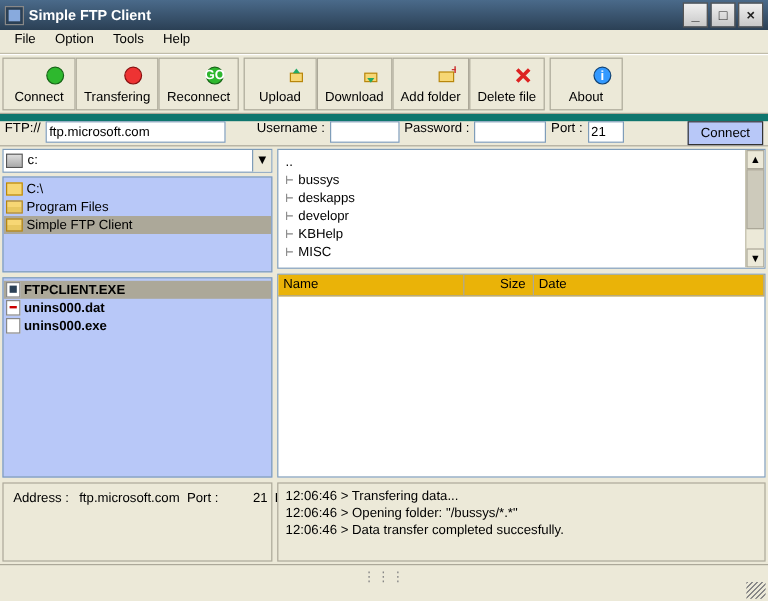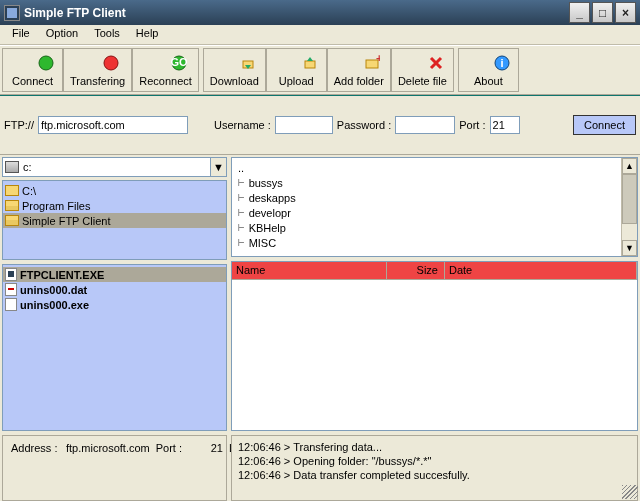--- a/index.html
+++ b/index.html
@@ -8,21 +8,21 @@
 .titlebar .appicon { width: 16px; height: 16px; margin-right: 4px; background: #2b4055; border: 1px solid #888; display:flex; align-items:center; justify-content:center;}
 .titlebar .title { flex: 1; font-weight: bold; font-size: 12px; }
 .winbtn { width: 21px; height: 21px; background: linear-gradient(#f0f0f0,#c8c8c8); border: 1px solid #555; margin-left: 2px; display:flex; align-items:center; justify-content:center; color:#222; font-weight:bold; font-size:12px;}
 .menubar { height: 20px; background: #ece9d8; display: flex; align-items: flex-start; padding: 0 4px; border-bottom: 1px solid #c0bcaa;}
 .menubar span { padding: 2px 8px; cursor: default; }
 .toolbar { height: 50px; background: #ece9d8; display: flex; align-items: stretch; padding: 2px 2px; border-top:1px solid #fff; border-bottom:1px solid #aca899;}
 .tbtn { border: 1px solid #aca899; background: #ece9d8; margin-right:0px; display:flex; flex-direction:column; align-items:center; justify-content:center; padding: 2px 6px; min-width:52px; border-right:1px solid #aca899;}
 .tbtn .ticon { width:20px; height:20px; display:flex; align-items:center; justify-content:center; font-size:14px;margin-left:27px;}
 .tbtn .lbl { margin-top:2px; }
 .sep { width:4px; background:transparent;}
-.addr { display:flex; align-items:center; padding: 19px 4px; gap:4px; border-top:1px solid #0f766e; border-bottom:1px solid #aca899;}
+.addr { display:flex; align-items:flex-start; padding: 0 4px; gap:4px; border-top:6px solid #0f766e; border-bottom:1px solid #aca899;}
 .addr label { white-space:nowrap; }
 .addr input { border:1px solid #7f9db9; background:#fff; height:18px; padding:0 2px;}
 .addr .ftpurl { width:150px; }
 .addr .user { width:58px;}
 .addr .pass { width:60px;}
 .addr .port { width:30px;}
 .addr .spacer { width:18px;}
 .connectBtn { background: #b8c8f8; border:1px solid #333; padding:2px 10px; height:20px;}
 .mainarea { display:flex; height: 278px; padding: 2px;}
 .leftcol { width:225px; display:flex; flex-direction:column; margin-right:4px;}
@@ -39,21 +39,21 @@
 .flist .file { display:flex; align-items:center; padding:0 2px; height:15px;}
 .flist .file.sel { background:#aca899;}
 .fileicon { width:12px; height:13px; background:#fff; border:1px solid #888; margin-right:3px; display:inline-block; position:relative;}
 .fileicon.exe::after{ content:""; position:absolute; left:2px; top:2px; width:6px; height:6px; background:#2b4055;}
 .fileicon.dat::after{ content:""; position:absolute; left:2px; top:4px; width:6px; height:2px; background:#c00;}
 .rightcol { flex:1; display:flex; flex-direction:column;}
 .remotelist { height:100px; background:#fff; border:1px solid #7f9db9; padding:2px 6px; overflow:hidden; position:relative;}
 .remotelist .item{ height:15px; display:flex; align-items:center;}
 .dash { color:#888; margin-right:4px; font-family:monospace;}
 .details { flex:1; background:#fff; border:1px solid #7f9db9; margin-top:4px; display:flex; flex-direction:column;}
-.dheader { height:18px; background:#ef4444; display:flex; border-bottom:1px solid #aca899;}
+.dheader { height:18px; background:#eab308; display:flex; border-bottom:1px solid #aca899;}
 .dheader .col { border-right:1px solid #aca899; padding:2px 4px; }
 .dheader .col.name{ width:155px;}
 .dheader .col.size{ width:58px; text-align:right; padding-right:6px;}
 .dheader .col.date{ flex:1;}
 .scrollv { position:absolute; right:0; top:0; bottom:0; width:16px; background:#ece9d8; border-left:1px solid #c0bcaa;}
 .scrollv .up, .scrollv .down{ height:16px; background:#ece9d8; border:1px solid #aca899; display:flex;align-items:center;justify-content:center; font-size:9px;}
 .scrollv .down{ position:absolute; bottom:0; left:0; right:0;}
 .scrollv .thumb{ position:absolute; left:0; right:0; top:16px; height:50px; background:#cdcabb; border:1px solid #aca899;}
 .statusrow { height:70px; display:flex; padding:2px; gap:4px;}
 .statusbox { border:1px solid #aca899; background:#ece9d8; padding:6px 8px; }
@@ -113,33 +113,33 @@
           <text x="8" y="11" text-anchor="middle" font-size="8" fill="#fff" font-weight="bold">GO</text>
         </svg>
       </div>
       <div class="lbl">Reconnect</div>
     </div>
   <div class="sep"></div>
   <div class="tbtn">
       <div class="ticon">
         <svg width="16" height="16">
           <rect x="3" y="6" width="10" height="7" fill="#f7d774" stroke="#b8860b"></rect>
+          <path d="M8 2 L11 6 L5 6 Z" fill="#2a6"></path>
+        </svg>
+      </div>
+      <div class="lbl">Upload</div>
+    </div>
+  <div class="tbtn">
+      <div class="ticon">
+        <svg width="16" height="16">
+          <rect x="3" y="6" width="10" height="7" fill="#f7d774" stroke="#b8860b"></rect>
           <path d="M8 14 L11 10 L5 10 Z" fill="#2a6"></path>
         </svg>
       </div>
       <div class="lbl">Download</div>
-    </div>
-  <div class="tbtn">
-      <div class="ticon">
-        <svg width="16" height="16">
-          <rect x="3" y="6" width="10" height="7" fill="#f7d774" stroke="#b8860b"></rect>
-          <path d="M8 2 L11 6 L5 6 Z" fill="#2a6"></path>
-        </svg>
-      </div>
-      <div class="lbl">Upload</div>
     </div>
   <div class="tbtn">
       <div class="ticon">
         <svg width="16" height="16">
           <rect x="2" y="5" width="12" height="8" fill="#f7d774" stroke="#b8860b"></rect>
           <text x="12" y="7" font-size="10" fill="#c33" font-weight="bold">+</text>
         </svg>
       </div>
       <div class="lbl">Add folder</div>
     </div>

